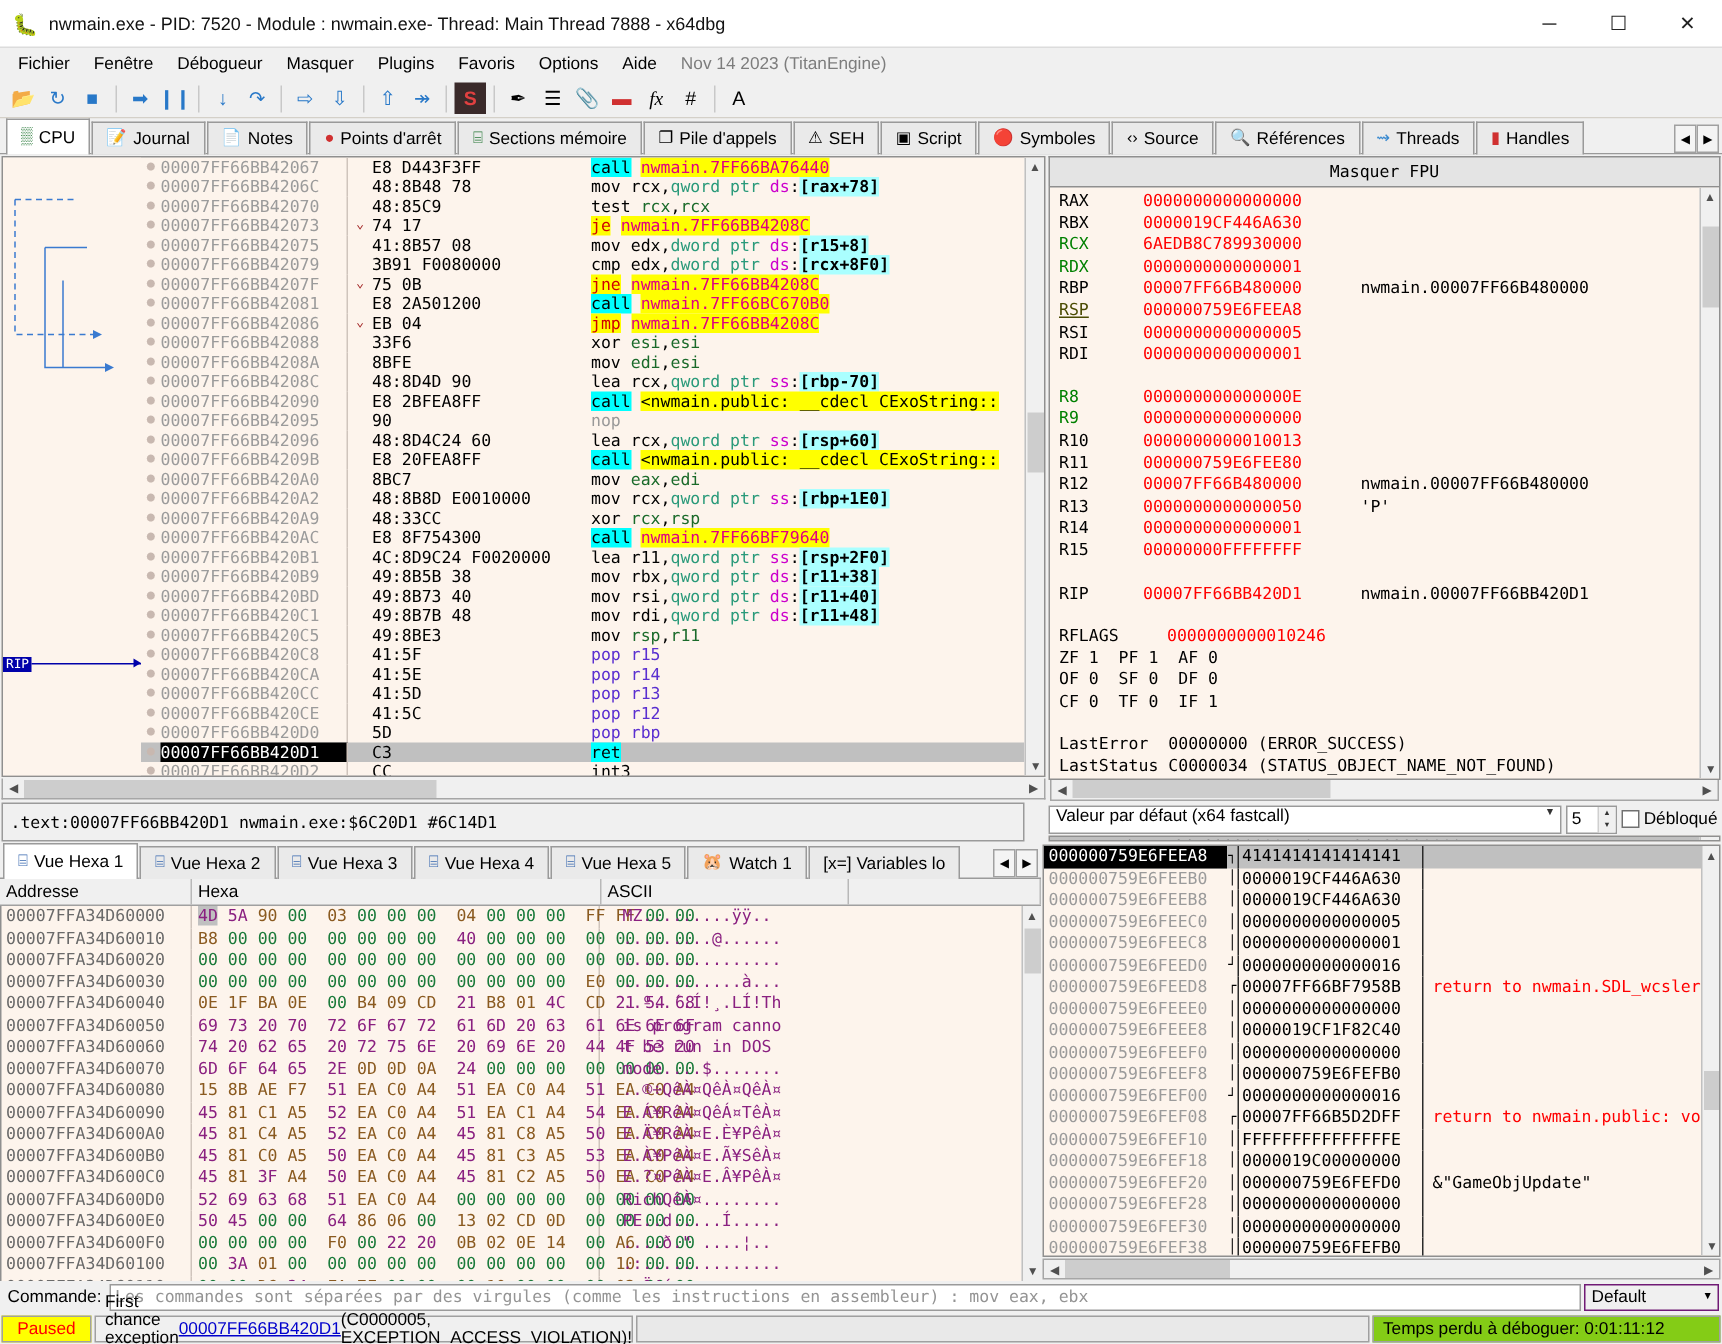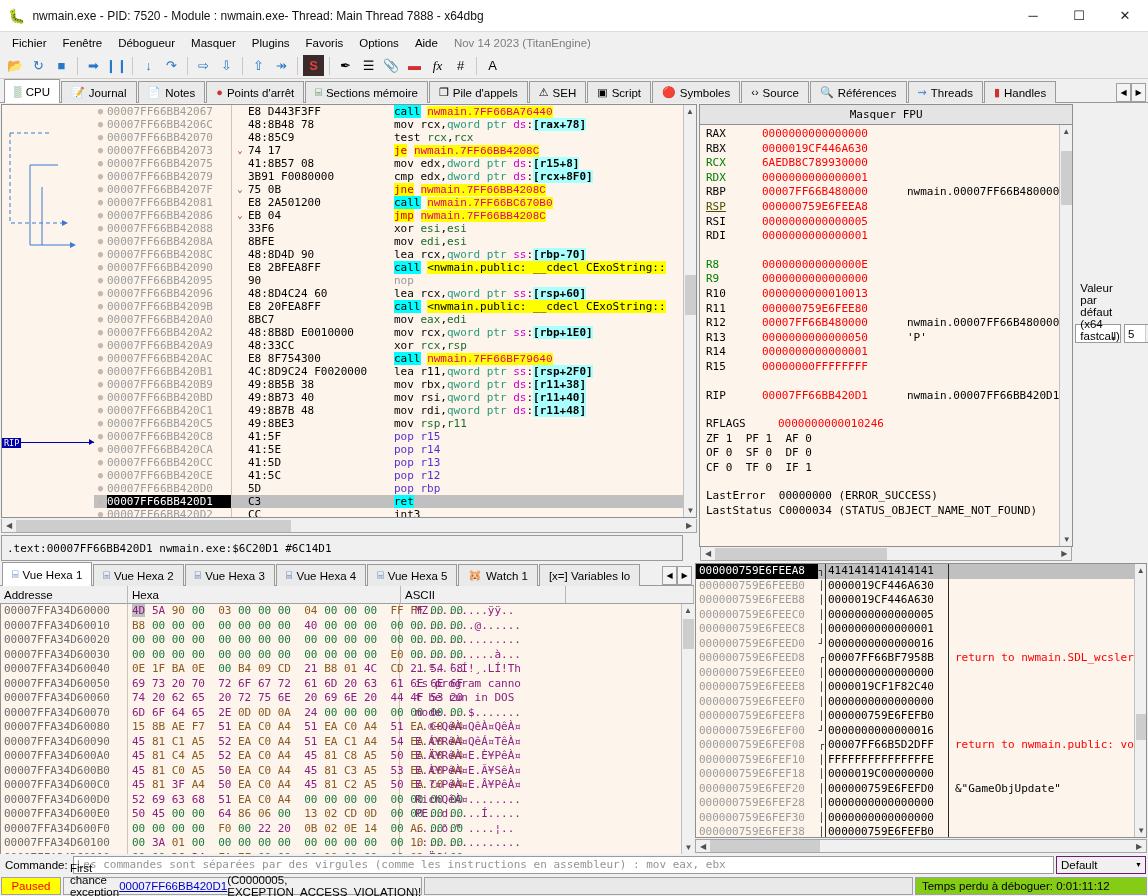--- a/index.html
+++ b/index.html
@@ -51,21 +51,21 @@
   }
   .tab.active { background:#ffffff; height:24px; top:1px; z-index:3; }
   .tab .ic { font-size:11px; line-height:1; }
   #tabstrip .arrows { margin-left:auto; display:flex; margin-right:2px; }
   #tabstrip .arrows div { width:15px; height:19px; border:1px solid #a0a0a0; background:#f4f4f4;
     display:flex; align-items:center; justify-content:center; font-size:8px; }
 
   
   #main { display:flex; height:459px; background:#f0f0f0; }
   #leftpane { width:698px; display:flex; flex-direction:column; }
-  #rightpane { width:450px; display:flex; flex-direction:row; }
+  #rightpane { width:450px; display:flex; flex-direction:column; }
 
   
   #disasm {
     flex:1; background:#fdf4ec; border:1px solid #8f8f8f; margin:1px;
     display:flex; overflow:hidden; position:relative;
   }
   #dgutter { width:92px; background:#fdf4ec; position:relative; flex:none; }
   #dgutter .rip {
     position:absolute; left:0; top:331px; width:92px; height:13px;
     display:flex; align-items:center;
@@ -83,21 +83,21 @@
   .drow.sel { background:#c0c0c0; }
   .dot { width:13px; text-align:center; color:#c8b8b0; font-size:9px; flex:none; }
   .addr { width:125px; color:#9b9b9b; flex:none; }
   .drow.sel .addr { color:#000; background:#000; color:#fff; }
   .brc { width:16px; text-align:center; color:#a02020; font-size:9px; flex:none; }
   .bytes { width:146px; color:#000; flex:none; }
   .mnem { flex:1; }
   .addrdiv { border-right:1px solid #cfc4bc; }
   .kw-call { background:#00ffff; color:#000; }
   .kw-jmp  { background:#ffff00; color:#d00000; }
-  .kw-target { background:#ffff00; color:#e00080;font-family:Liberation Mono, monospace; }
+  .kw-target { background:#ffff00; color:#e00080; }
   .kw-nop  { color:#999; }
   .kw-seg  { color:#cc00cc; }
   .kw-bracket { background:#aaffff; color:#000;font-weight:bold; }
   .kw-sym  { background:#ffff00; color:#000; }
   .kw-ret  { background:#00ffff; }
   #dvscroll { width:13px; background:#f0f0f0; border-left:1px solid #c0c0c0; flex:none; position:relative; }
   #dvscroll .thumb { position:absolute; left:1px; width:11px; background:#cdcdcd; }
   #dvscroll .ar { height:13px; text-align:center; font-size:8px; line-height:13px; color:#505050; }
   #dhscroll { height:14px; background:#f0f0f0; border:1px solid #a6a6a6; border-top:none; margin:0 1px; display:flex; align-items:center; }
   #dhscroll .ar { width:14px; text-align:center; font-size:8px; color:#505050; }
@@ -135,21 +135,21 @@
   #regvscroll .ar { height:13px; text-align:center; font-size:8px; line-height:13px; color:#505050; }
   #reghscroll { height:14px; background:#f0f0f0; border:1px solid #a6a6a6; border-top:none; margin:0 1px; display:flex; align-items:center; }
   #reghscroll .ar { width:14px; text-align:center; font-size:8px; color:#505050; }
   #reghscroll .track { flex:1; height:12px; position:relative; }
   #reghscroll .thumb { position:absolute; left:0; top:0; height:12px; width:172px; background:#cdcdcd; }
 
   
   #argsbar { display:flex; align-items:center; margin:2px 1px 0 1px; gap:3px; }
   #ccsel {
     flex:1; height:19px; background:#fff; border:1px solid #9a9a9a;
-    display:flex; align-items:flex-end; padding-left:4px; font-size:11.5px; position:relative;
+    display:flex; align-items:flex-start; padding-left:4px; font-size:11.5px; position:relative;
   }
   #ccsel .cv { position:absolute; right:3px; font-size:7px; color:#333; }
   #argspin { width:34px; height:19px; background:#fff; border:1px solid #9a9a9a; display:flex; align-items:center; }
   #argspin .v { flex:1; padding-left:3px; font-size:11.5px; }
   #argspin .sp { width:12px; height:17px; display:flex; flex-direction:column; border-left:1px solid #cfcfcf; }
   #argspin .sp div { flex:1; font-size:5px; text-align:center; line-height:8px; background:#f0f0f0; color:#333; }
   #unlocked { display:flex; align-items:center; gap:3px; font-size:11.5px; padding-right:2px; }
   #unlocked .cb { width:12px; height:12px; border:1px solid #707070; background:#fff; }
   #argslist {
     height:76px; background:#fdf4ec; border:1px solid #8f8f8f; margin:1px 1px 1px 1px;

